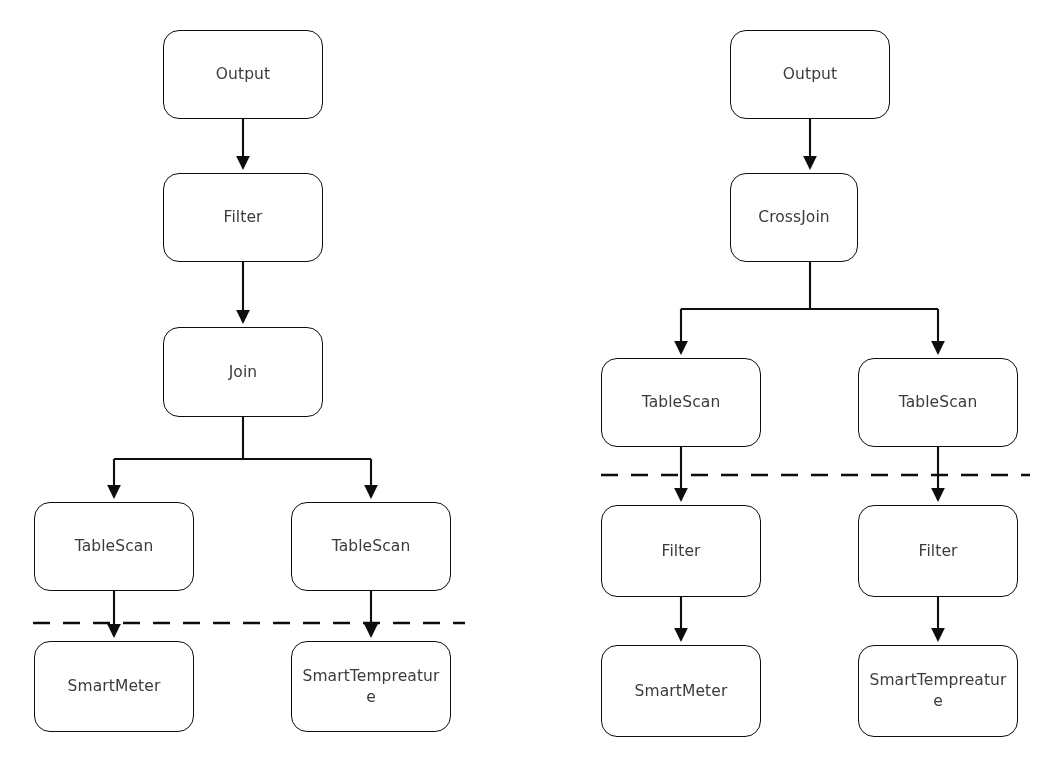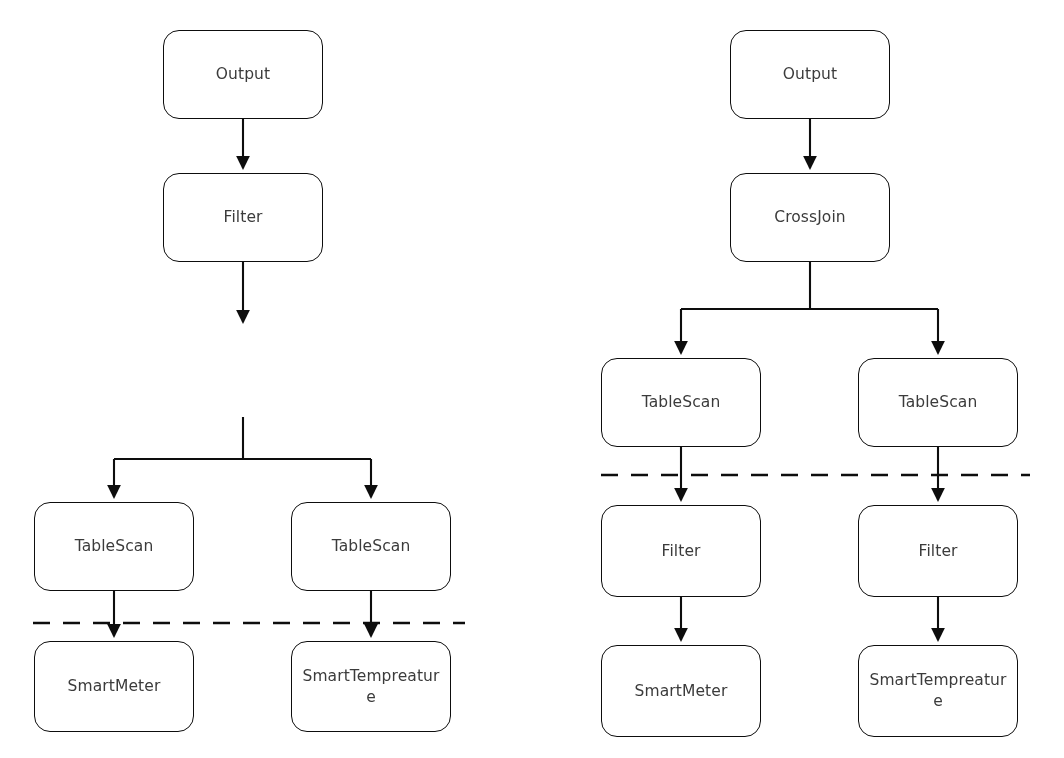--- a/index.html
+++ b/index.html
@@ -103,37 +103,40 @@
 
     <path d="M 601 475 L 1030 475" stroke="#0d0d0d" stroke-width="2.6" fill="none" stroke-dasharray="17 13" stroke-linecap="butt"></path>
   </svg>
 
   <div class="node" style="left: 163px; top: 30px; width: 160px; height: 89px;">
     <span class="label">Output</span>
   </div>
   <div class="node" style="left: 163px; top: 173px; width: 160px; height: 89px;">
     <span class="label">Filter</span>
   </div>
+  <div class="node" style="left: 163px; top: 327px; width: 160px; height: 90px;">
+    <span class="label">Join</span>
+  </div>
   <div class="node" style="left: 34px; top: 502px; width: 160px; height: 89px;">
     <span class="label">TableScan</span>
   </div>
   <div class="node" style="left: 291px; top: 502px; width: 160px; height: 89px;">
     <span class="label">TableScan</span>
   </div>
   <div class="node" style="left: 34px; top: 641px; width: 160px; height: 91px;">
     <span class="label">SmartMeter</span>
   </div>
   <div class="node" style="left: 291px; top: 641px; width: 160px; height: 91px;">
     <span class="label">SmartTempreature</span>
   </div>
 
   <div class="node" style="left: 730px; top: 30px; width: 160px; height: 89px;">
     <span class="label">Output</span>
   </div>
-  <div class="node" style="left: 730px; top: 173px; width: 160px; height: 89px;">
+  <div class="node" style="left: 730px; top: 173px; width: 128px; height: 89px;">
     <span class="label">CrossJoin</span>
   </div>
   <div class="node" style="left: 601px; top: 358px; width: 160px; height: 89px;">
     <span class="label">TableScan</span>
   </div>
   <div class="node" style="left: 858px; top: 358px; width: 160px; height: 89px;">
     <span class="label">TableScan</span>
   </div>
   <div class="node" style="left: 601px; top: 505px; width: 160px; height: 92px;">
     <span class="label">Filter</span>

